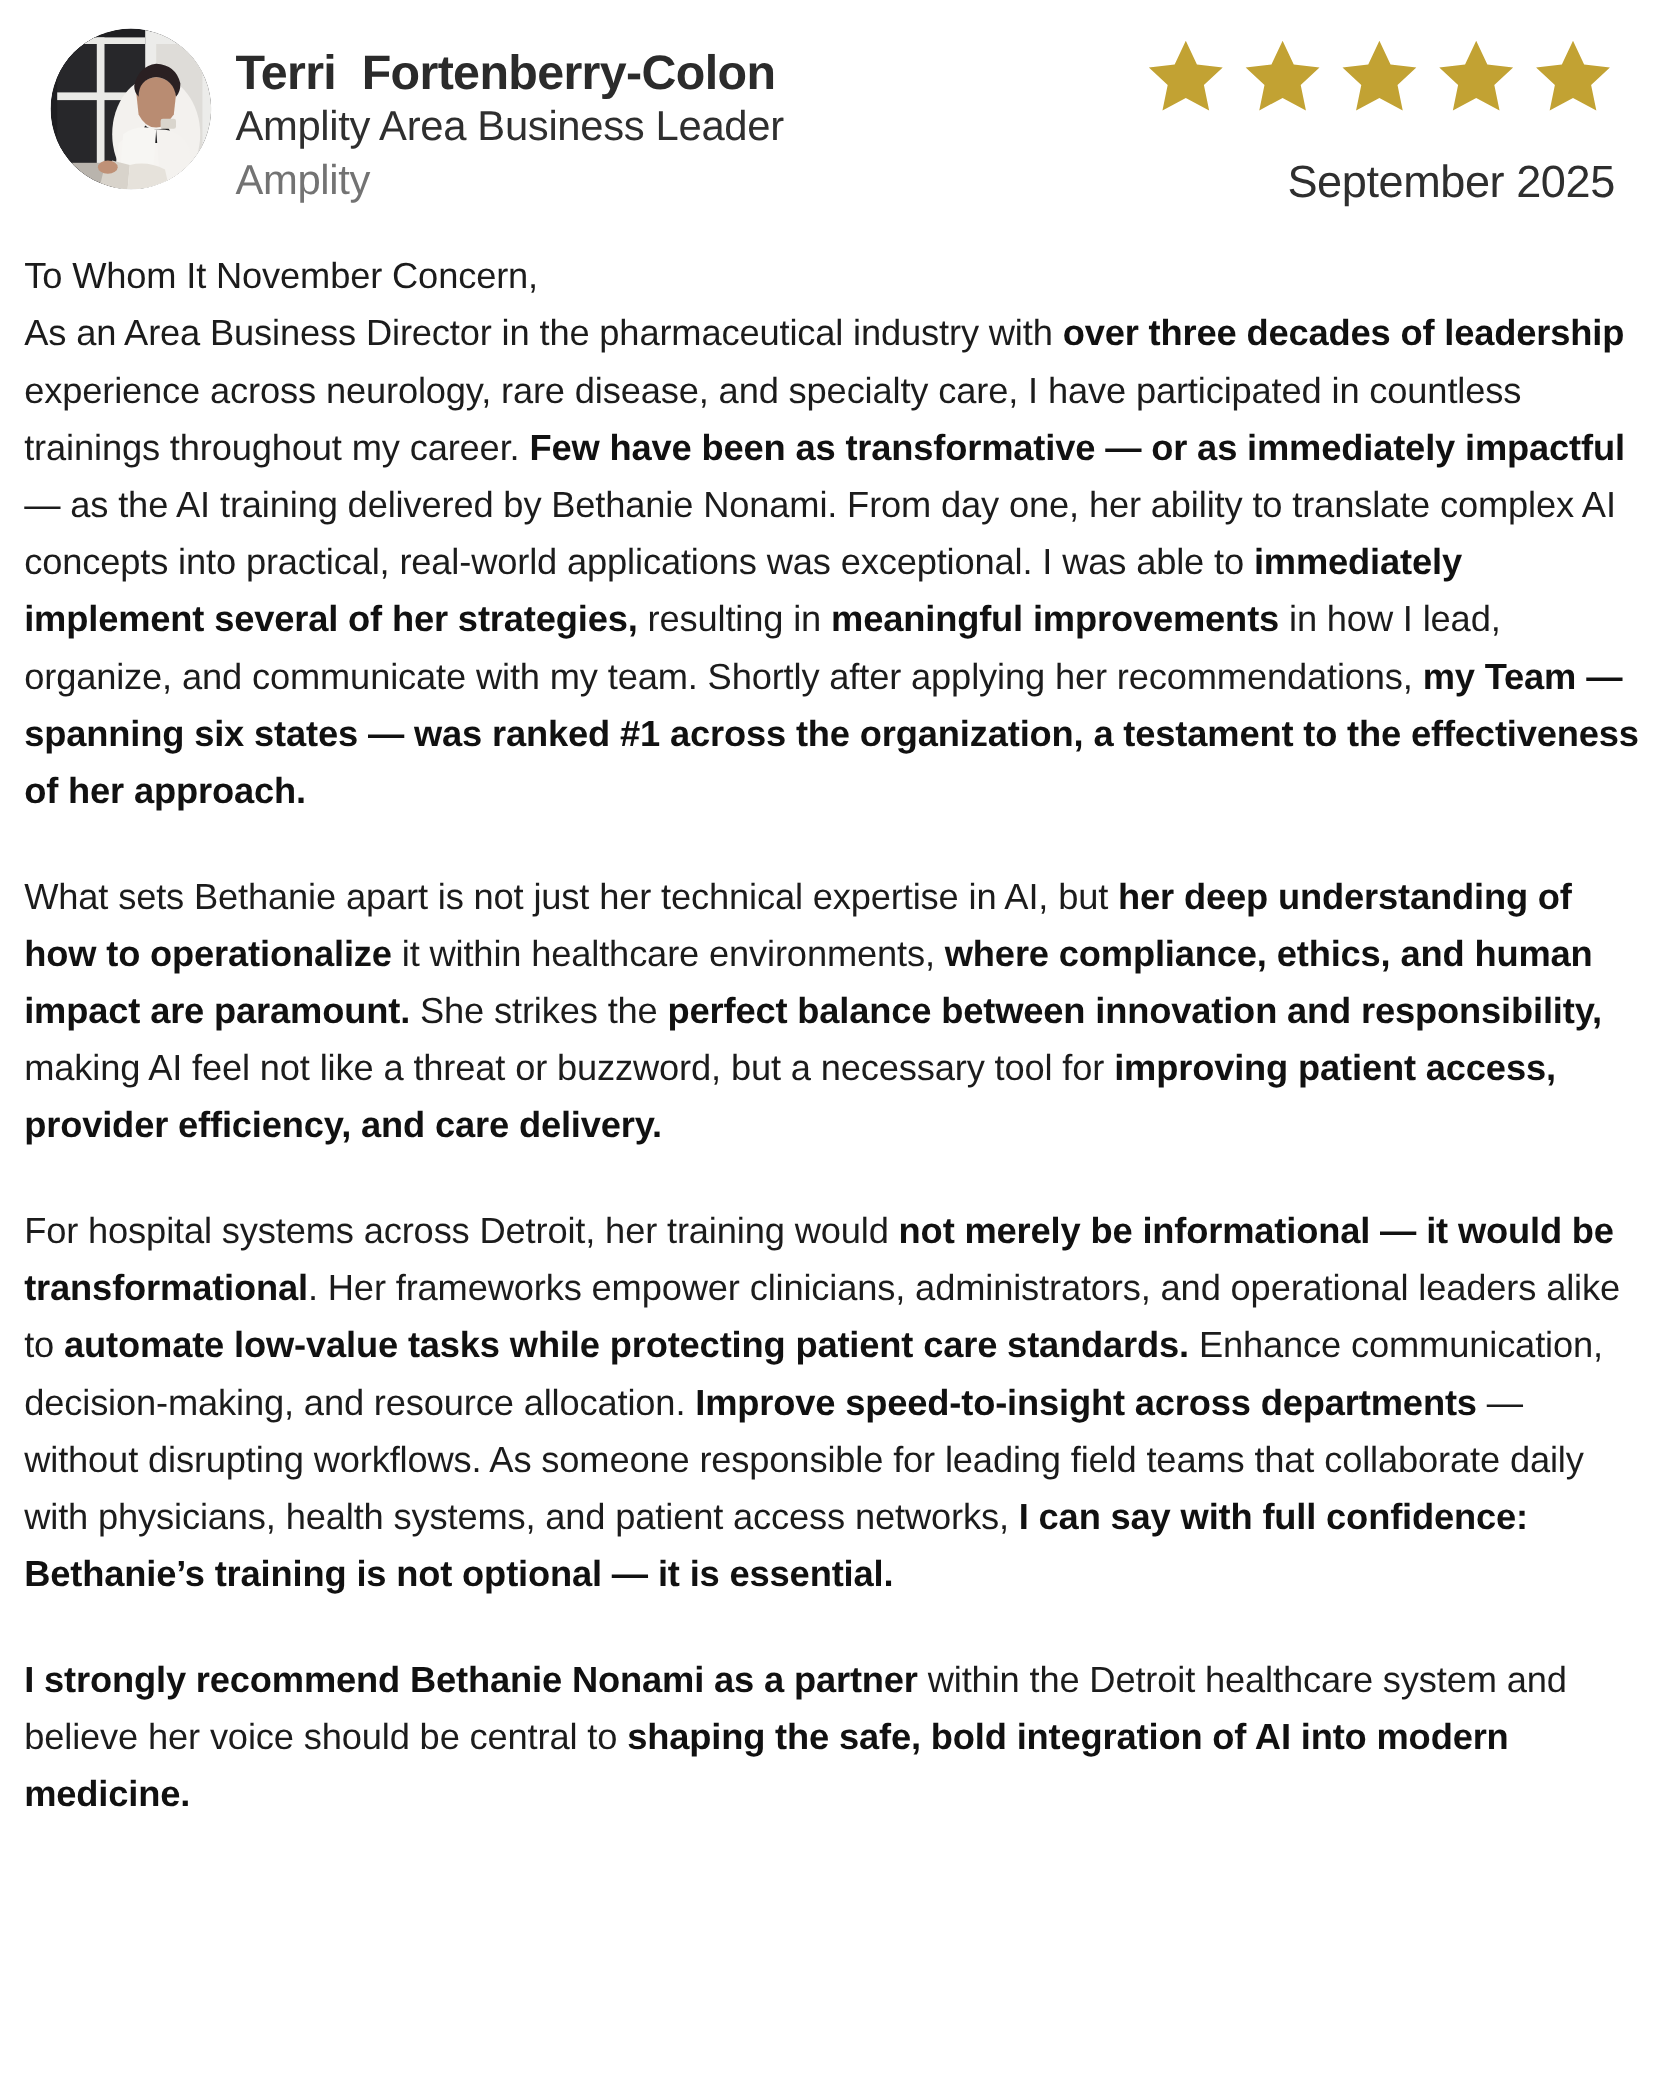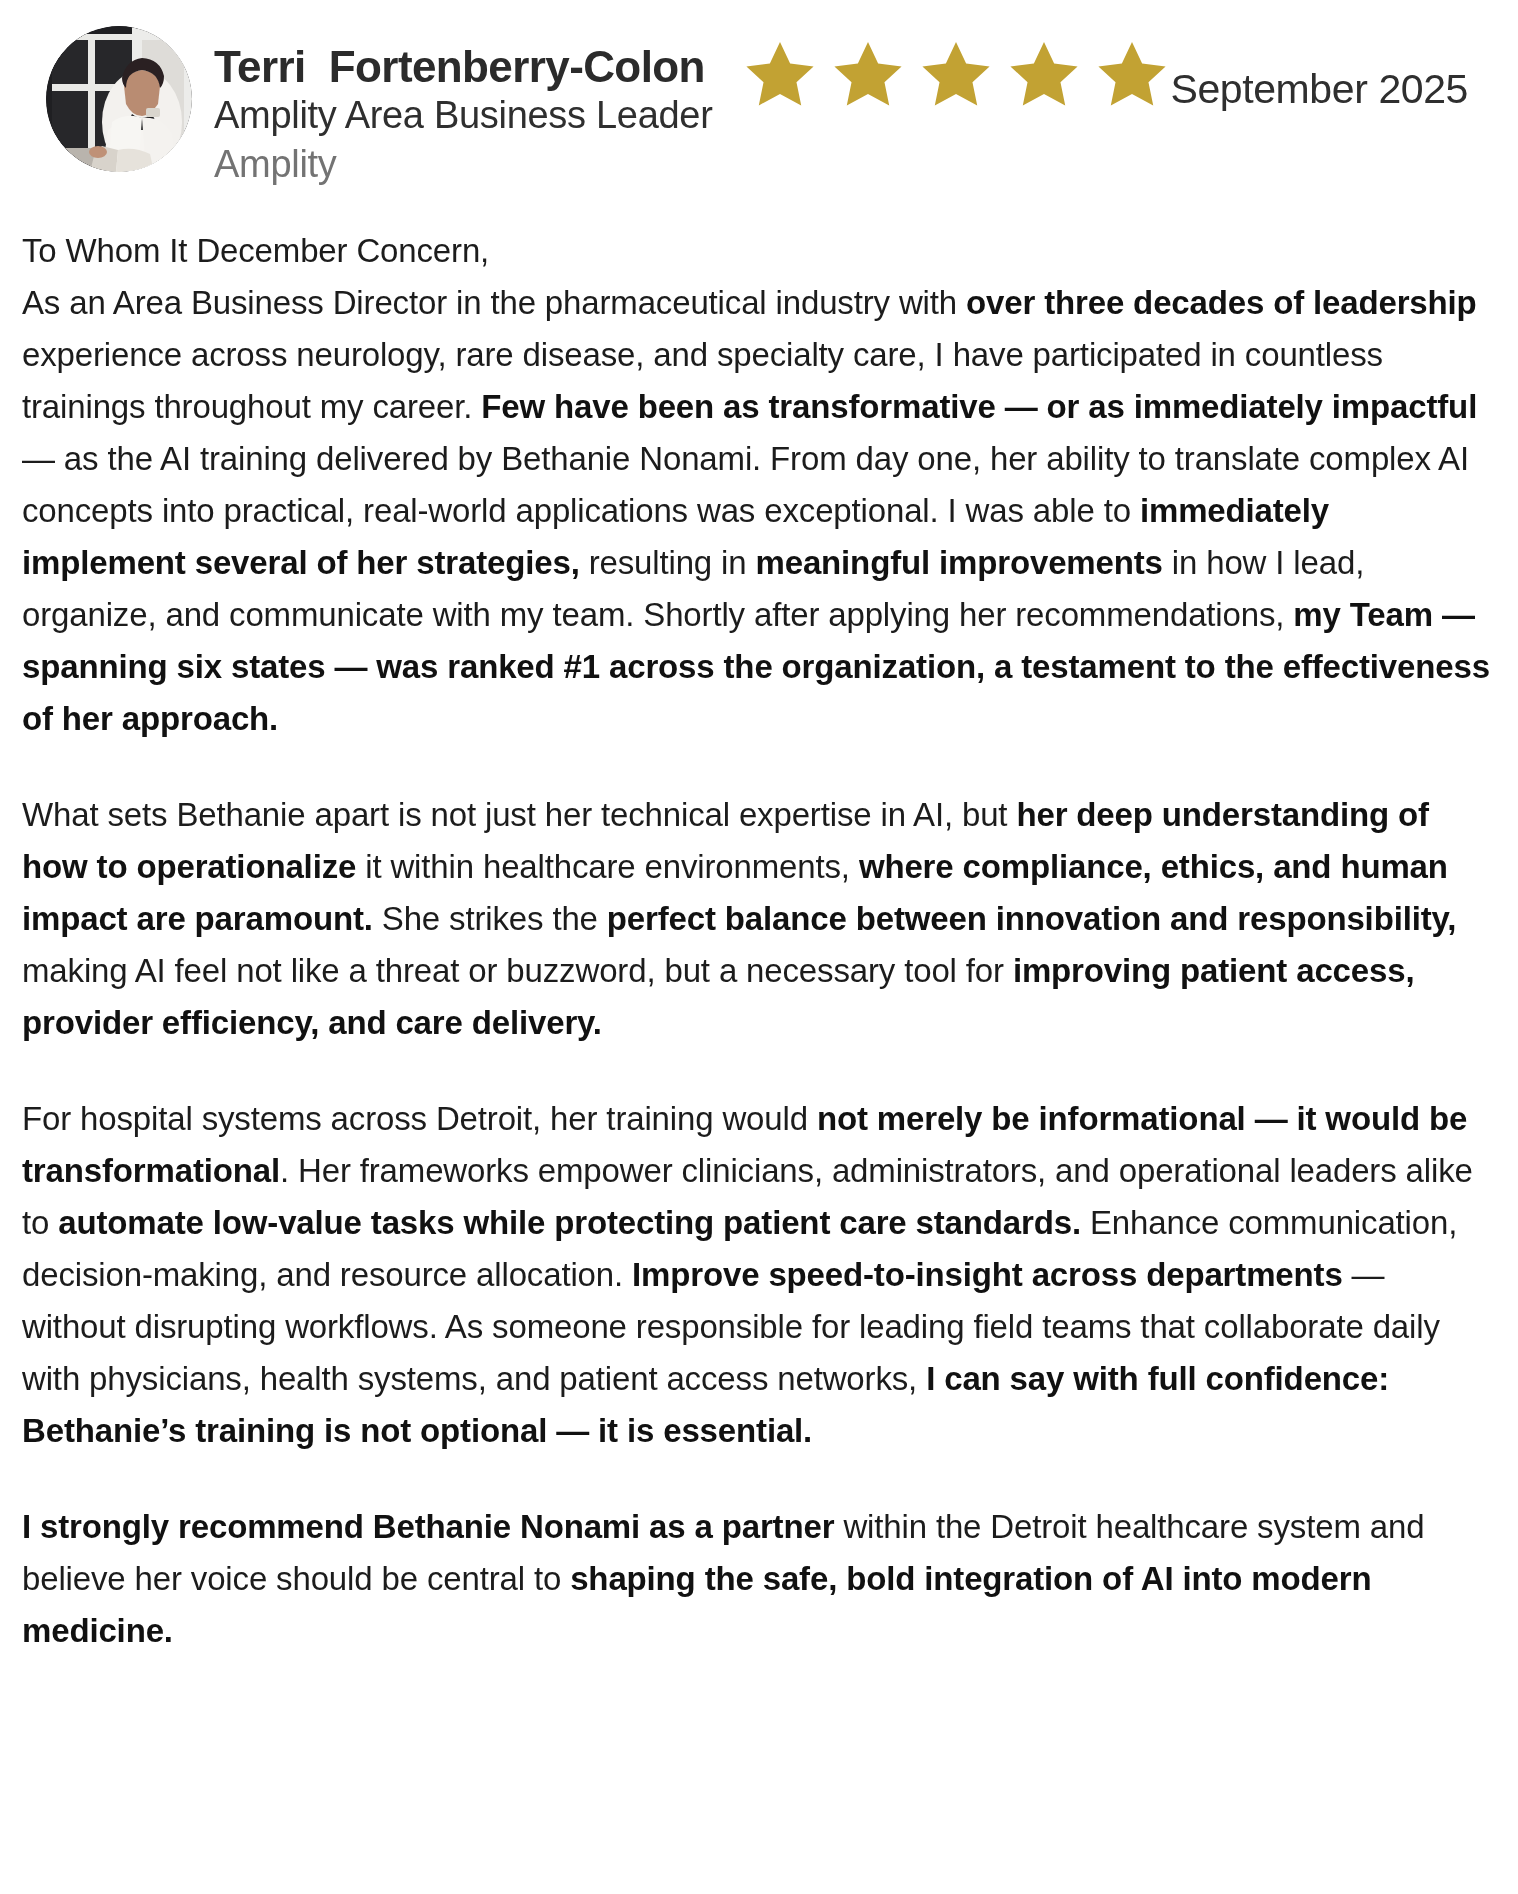--- a/index.html
+++ b/index.html
@@ -70,21 +70,21 @@
   .person-company {
     font-size: 38px;
     font-weight: 400;
     color: #737373;
     line-height: 1.28;
     letter-spacing: -0.3px;
   }
 
   .meta {
     display: flex;
-    flex-direction: row;
+    flex-direction: column;
     align-items: flex-end;
     padding-top: 6px;
     padding-right: 28px;
   }
   .stars {
     display: flex;
     gap: 12px;
   }
   .star { display: block; width: 76px; height: 76px; }
   .review-date {
@@ -182,21 +182,21 @@
           <svg class="star" viewBox="0 0 24 24">
             <path d="M12 1.6 L15.2 8.4 L22.6 9.3 L17.2 14.3 L18.7 21.6 L12 18 L5.3 21.6 L6.8 14.3 L1.4 9.3 L8.8 8.4 Z" fill="#c2a233"></path>
           </svg>
         </div>
       <div class="review-date">September 2025</div>
     </div>
 
   </div>
 
   <div class="letter">
-    <p class="para salutation">To Whom It December Concern,</p>
+    <p class="para salutation">To Whom It November Concern,</p>
     <div>
         <p class="para"><span>As an Area Business Director in the pharmaceutical industry with </span><b>over three decades of leadership</b><span> experience across neurology, rare disease, and specialty care, I have participated in countless trainings throughout my career. </span><b>Few have been as transformative — or as immediately impactful</b><span> — as the AI training delivered by Bethanie Nonami. From day one, her ability to translate complex AI concepts into practical, real-world applications was exceptional. I was able to </span><b>immediately implement several of her strategies,</b><span> resulting in </span><b>meaningful improvements</b><span> in how I lead, organize, and communicate with my team. Shortly after applying her recommendations, </span><b>my Team — spanning six states — was ranked #1 across the organization, a testament to the effectiveness of her approach.</b></p>
         <p class="para"><span>What sets Bethanie apart is not just her technical expertise in AI, but </span><b>her deep understanding of how to operationalize</b><span> it within healthcare environments, </span><b>where compliance, ethics, and human impact are paramount.</b><span> She strikes the </span><b>perfect balance between innovation and responsibility,</b><span> making AI feel not like a threat or buzzword, but a necessary tool for </span><b>improving patient access, provider efficiency, and care delivery.</b></p>
         <p class="para"><span>For hospital systems across Detroit, her training would </span><b>not merely be informational — it would be transformational</b><span>. Her frameworks empower clinicians, administrators, and operational leaders alike to </span><b>automate low-value tasks while protecting patient care standards.</b><span> Enhance communication, decision-making, and resource allocation. </span><b>Improve speed-to-insight across departments</b><span> — without disrupting workflows. As someone responsible for leading field teams that collaborate daily with physicians, health systems, and patient access networks, </span><b>I can say with full confidence: Bethanie’s training is not optional — it is essential.</b></p>
         <p class="para"><b>I strongly recommend Bethanie Nonami as a partner</b><span> within the Detroit healthcare system and believe her voice should be central to </span><b>shaping the safe, bold integration of AI into modern medicine.</b></p>
       </div>
   </div>
 
 </div>
 

